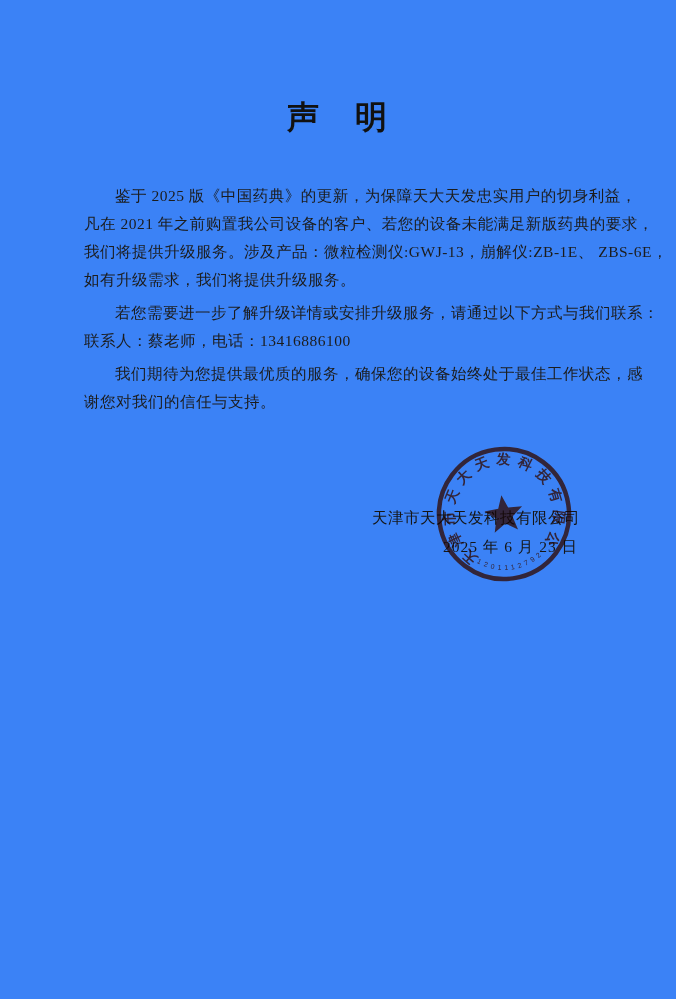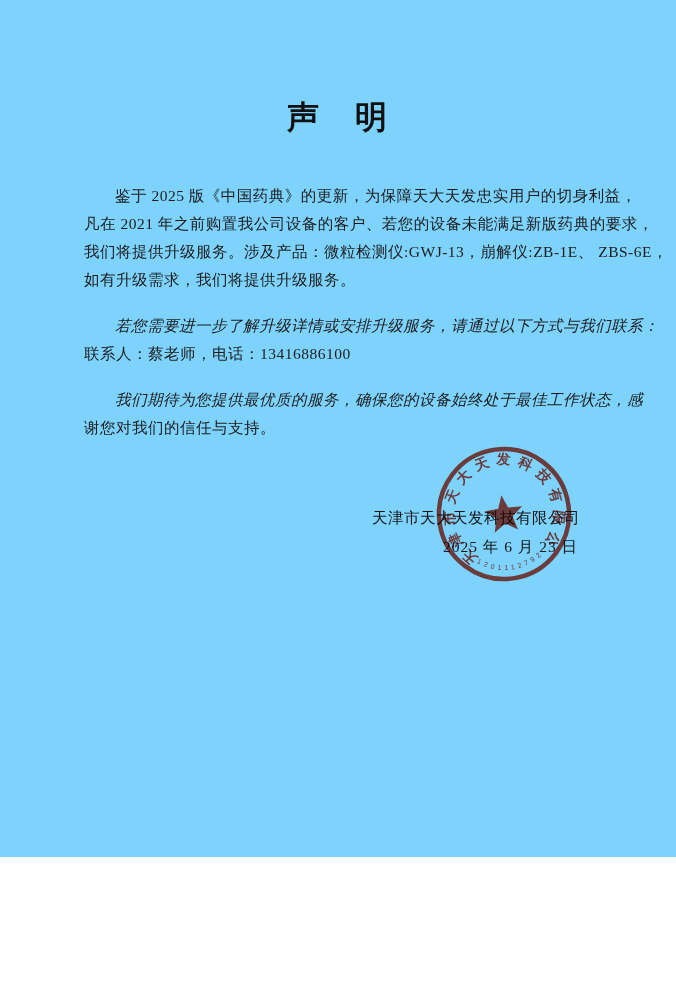--- a/index.html
+++ b/index.html
@@ -3,22 +3,22 @@
 <meta charset="utf-8">
 <style>
   html, body {
     margin: 0;
     padding: 0;
     background: #ffffff;
   }
   .page {
     position: relative;
     width: 676px;
-    height: 857px;
-    background: #7dd3fc;
+    height: 999px;
+    background: #3b82f6;
     font-family: "Liberation Serif", "DejaVu Serif", serif;
     color: #1c1c1c;
     overflow: hidden;
   }
   .title {
     position: absolute;
     top: 96px;
     left: 0;
     width: 100%;
     margin: 0;
@@ -37,22 +37,21 @@
     line-height: 28px;
   }
   .line {
     white-space: nowrap;
     letter-spacing: 0.5px;
   }
   .line.indent {
     text-indent: 2em;
   }
   .line.gap {
-    margin-top: 18px;
-    font-style: italic;
+    margin-top: 5px;
   }
   .signature-company {
     position: absolute;
     top: 509px;
     right: 96px;
     font-size: 15.5px;
     line-height: 18px;
     color: #161616;
     letter-spacing: 0.5px;
     white-space: nowrap;

